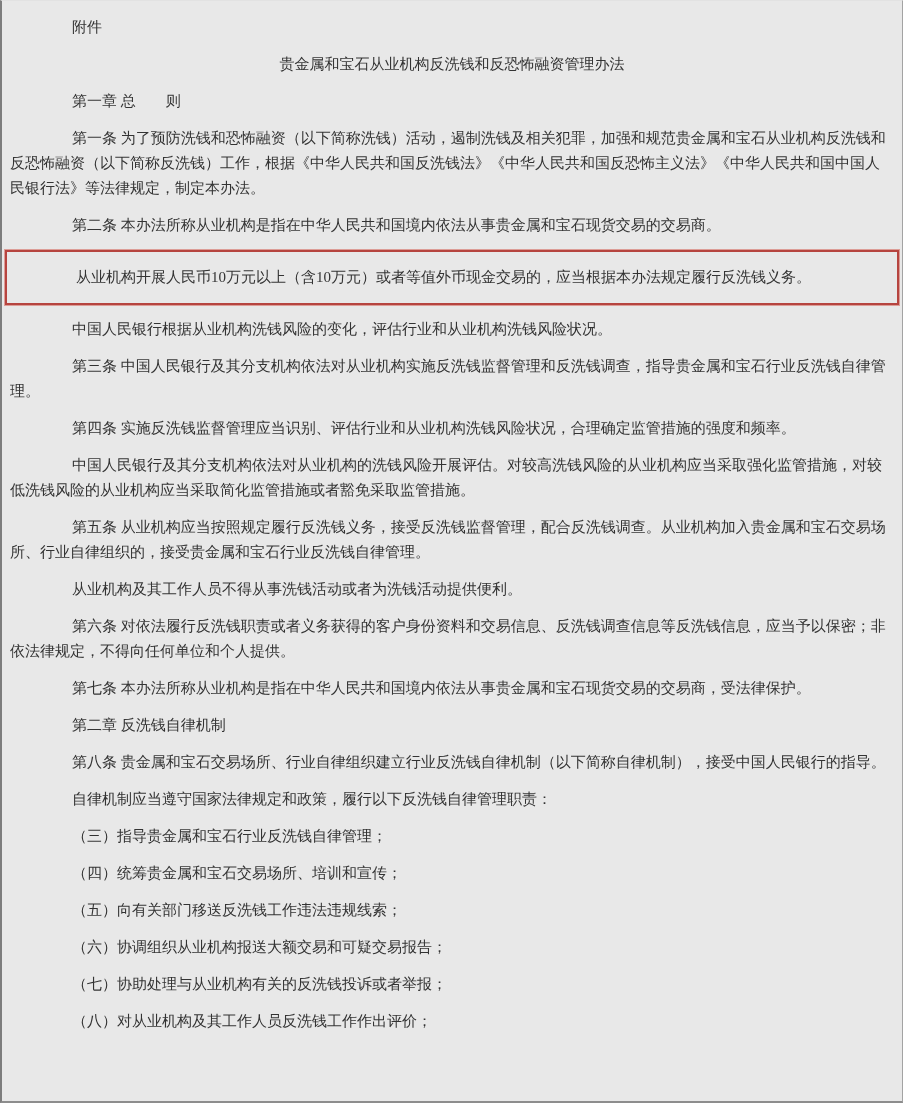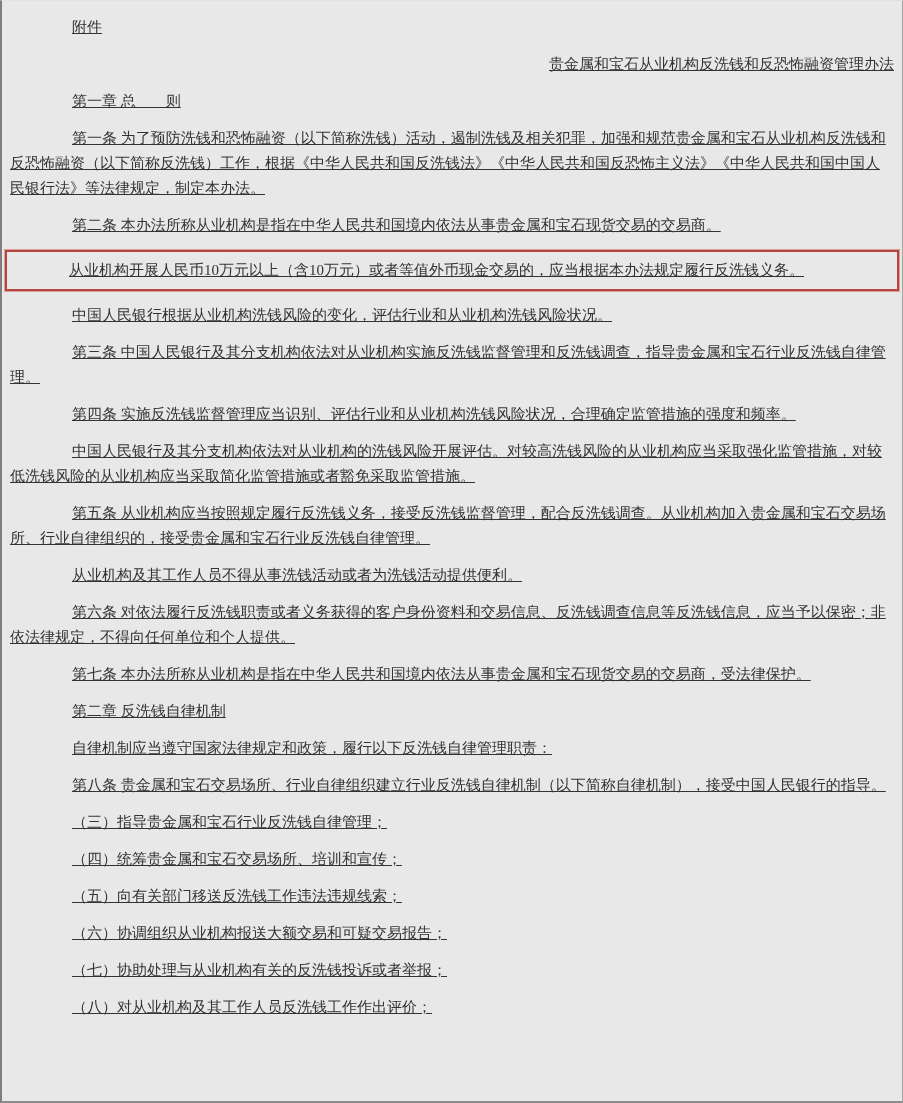--- a/index.html
+++ b/index.html
@@ -22,35 +22,34 @@
     font-family: "Liberation Serif", "DejaVu Serif", serif;
     font-size: 15px;
     color: var(--text, #333333);
   }
   .page p {
     margin: 0 0 12px 0;
     line-height: 25px;
     text-indent: 62px;
     white-space: normal;
     word-break: break-all;
-    text-decoration: underline;
   }
   .doc-title {
-    text-align: right;
+    text-align: center;
     text-indent: 0 !important;
   }
   .hl-box {
     margin: 2px -5px 12px -5px;
     border: 2px solid var(--hl, #b6443f);
     outline: 1px solid var(--hl-soft, #dc9d97);
     padding: 6px 3px;
     background: transparent;
   }
   .hl-box p {
-    margin: 0;
+    margin: 7px;
     text-indent: 59px;
   }
 </style>
 </head>
 <body>
 
 <div class="page">
 
   <p>附件</p>
 
@@ -77,23 +76,23 @@
   <p>第五条 从业机构应当按照规定履行反洗钱义务，接受反洗钱监督管理，配合反洗钱调查。从业机构加入贵金属和宝石交易场所、行业自律组织的，接受贵金属和宝石行业反洗钱自律管理。</p>
 
   <p>从业机构及其工作人员不得从事洗钱活动或者为洗钱活动提供便利。</p>
 
   <p>第六条 对依法履行反洗钱职责或者义务获得的客户身份资料和交易信息、反洗钱调查信息等反洗钱信息，应当予以保密；非依法律规定，不得向任何单位和个人提供。</p>
 
   <p>第七条 本办法所称从业机构是指在中华人民共和国境内依法从事贵金属和宝石现货交易的交易商，受法律保护。</p>
 
   <p>第二章 反洗钱自律机制</p>
 
+  <p>第八条 贵金属和宝石交易场所、行业自律组织建立行业反洗钱自律机制（以下简称自律机制），接受中国人民银行的指导。</p>
+
   <p>自律机制应当遵守国家法律规定和政策，履行以下反洗钱自律管理职责：</p>
-
-  <p>第八条 贵金属和宝石交易场所、行业自律组织建立行业反洗钱自律机制（以下简称自律机制），接受中国人民银行的指导。</p>
 
 
 
   <p>（三）指导贵金属和宝石行业反洗钱自律管理；</p>
 
   <p>（四）统筹贵金属和宝石交易场所、培训和宣传；</p>
 
   <p>（五）向有关部门移送反洗钱工作违法违规线索；</p>
 
   <p>（六）协调组织从业机构报送大额交易和可疑交易报告；</p>

